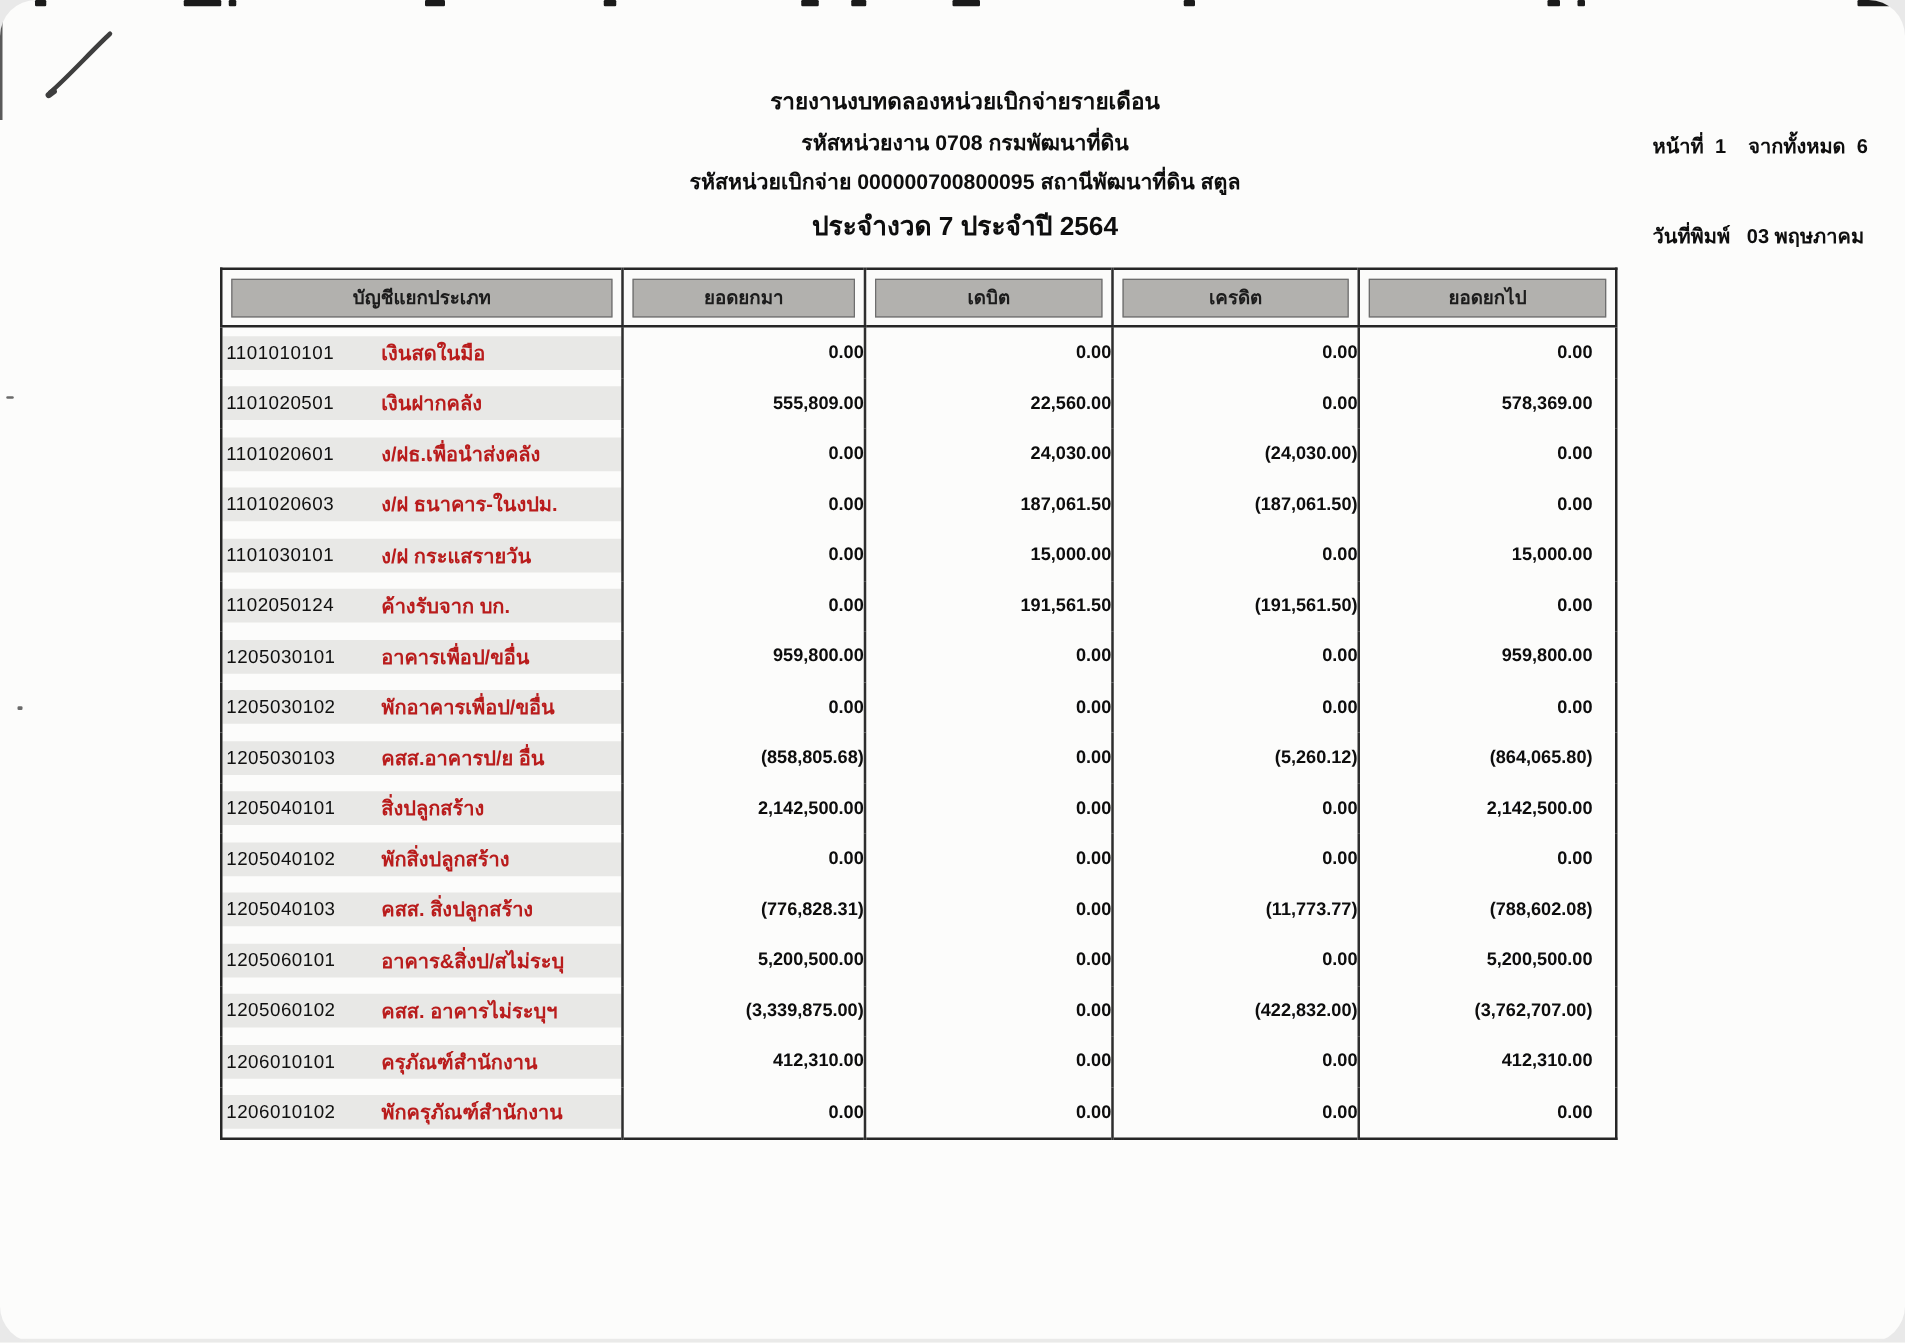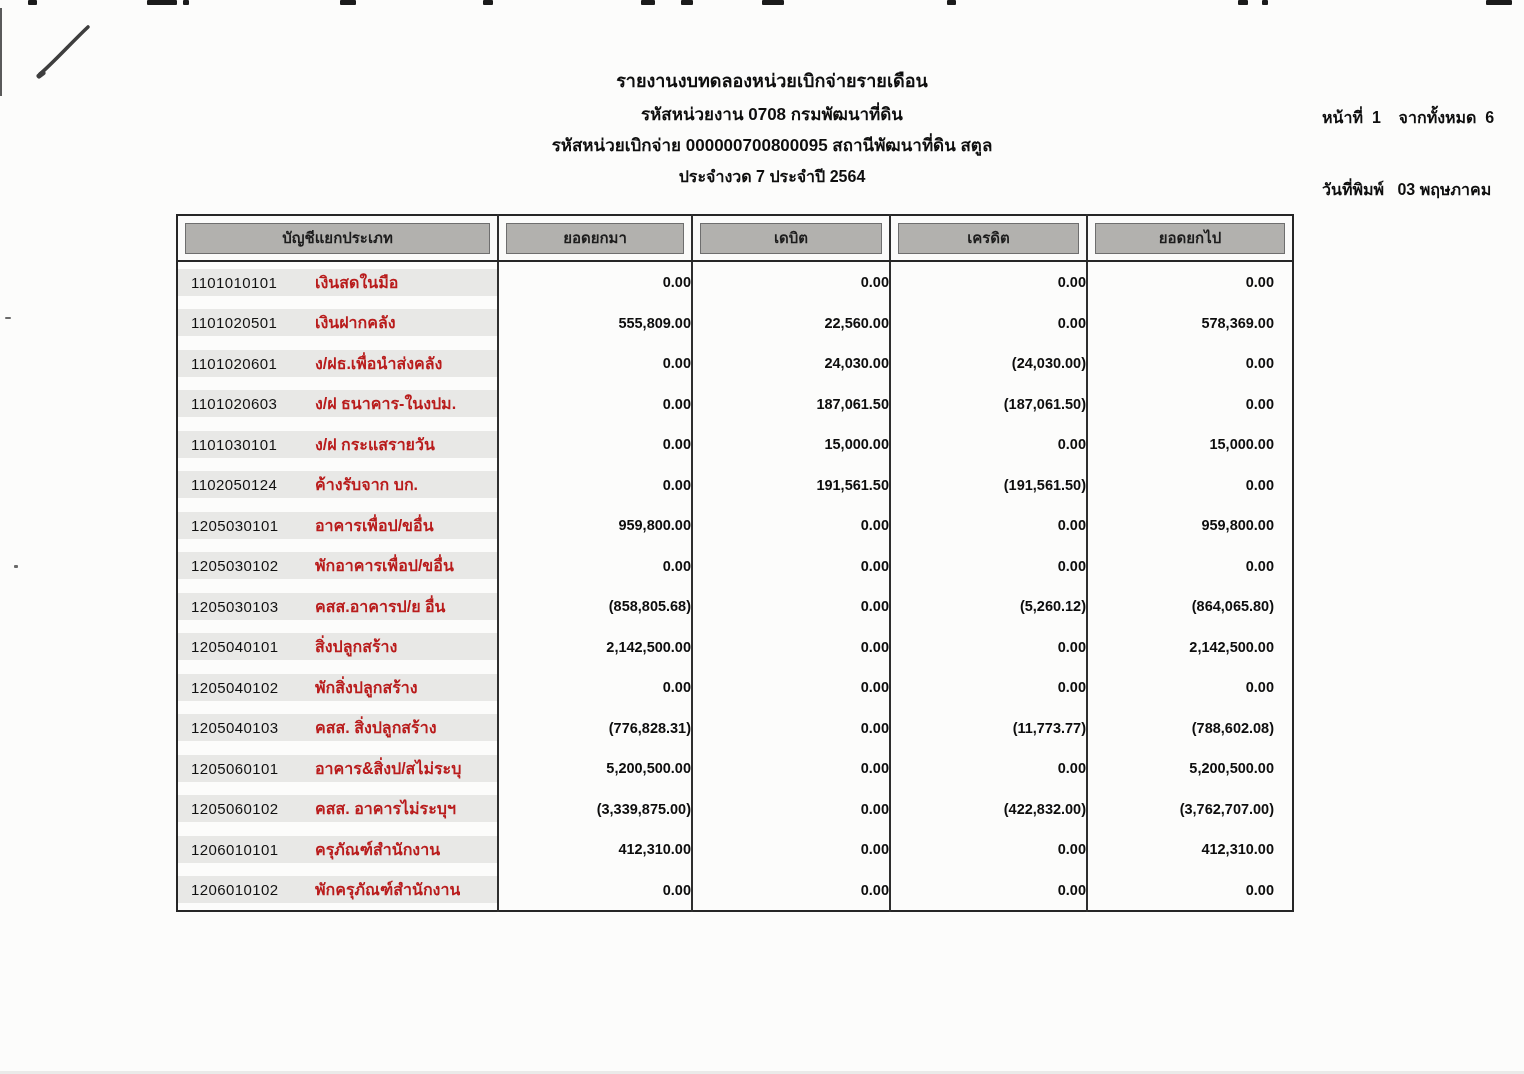--- a/index.html
+++ b/index.html
@@ -4,41 +4,41 @@
 <style>
   html,body{margin:0;padding:0;}
   body{
     width:1524px;height:1074px;
     background:#e9e9e9;
     font-family:"Liberation Sans", sans-serif;
     -webkit-font-smoothing:antialiased;
   }
   .sheet{
     position:relative;width:1524px;height:1074px;
-    background:#fcfcfb;overflow:hidden;color:#111;
+    background:#fcfcfb;overflow:hidden;color:#111;border-radius:29px;
   }
 
   
   .edge-dash{position:absolute;top:0;height:5px;background:#1b1b1b;border-radius:1px;}
   .edge-left{position:absolute;left:0;top:8px;width:2px;height:88px;background:#5a5a5a;}
   .speck{position:absolute;background:#6a6a6a;border-radius:1px;}
   .page-bottom-shadow{position:absolute;left:0;bottom:0;width:100%;height:3px;background:rgba(0,0,0,0.07);}
 
   
   .pen{position:absolute;left:28px;top:20px;}
 
   
   .title-line{
     position:absolute;left:170px;width:1204px;text-align:center;
     font-weight:bold;color:#0e0e0e;white-space:pre;
   }
   .t1{top:66px;font-size:18px;}
   .t2{top:100px;font-size:17px;}
   .t3{top:131px;font-size:17px;}
-  .t4{top:164px;font-size:16px;}
+  .t4{top:164px;font-size:21px;}
 
   .pageinfo{
     position:absolute;left:1322px;top:58px;width:200px;
     font-weight:bold;font-size:16px;line-height:24px;color:#0e0e0e;white-space:pre;
   }
 
   
   .table-wrap{position:absolute;left:176px;top:214px;}
   table.gl{
     border-collapse:collapse;table-layout:fixed;width:1116px;
@@ -51,21 +51,21 @@
     margin:6px 7px;height:29px;background:#b2b1ae;border:1px solid #6e6e6e;
     display:flex;align-items:center;justify-content:center;
     font-weight:600;font-size:15px;color:#1c1c1c;
   }
   tbody td{height:40.5px;background:#fcfcfb;}
   td.acc{padding:0 4px;}
   .stripe{
     height:27px;background:#e8e8e6;display:flex;align-items:center;
   }
   .code{
-    width:124px;padding-left:13px;font-size:15px;letter-spacing:0.4px;
+    width:124px;padding-left:3px;font-size:15px;letter-spacing:0.4px;
     font-weight:500;color:#101010;flex:0 0 auto;
   }
   .acc-name{font-size:16px;font-weight:bold;color:#b91c1c;white-space:nowrap;overflow:hidden;}
   td.num{
     text-align:right;font-size:14.5px;font-weight:600;color:#0d0d0d;
     padding-right:13px;white-space:nowrap;
   }
   td.num.last{padding-right:18px;}
   .dot-artifact{position:absolute;width:3px;height:3px;background:#333;border-radius:50%;}
 </style>

